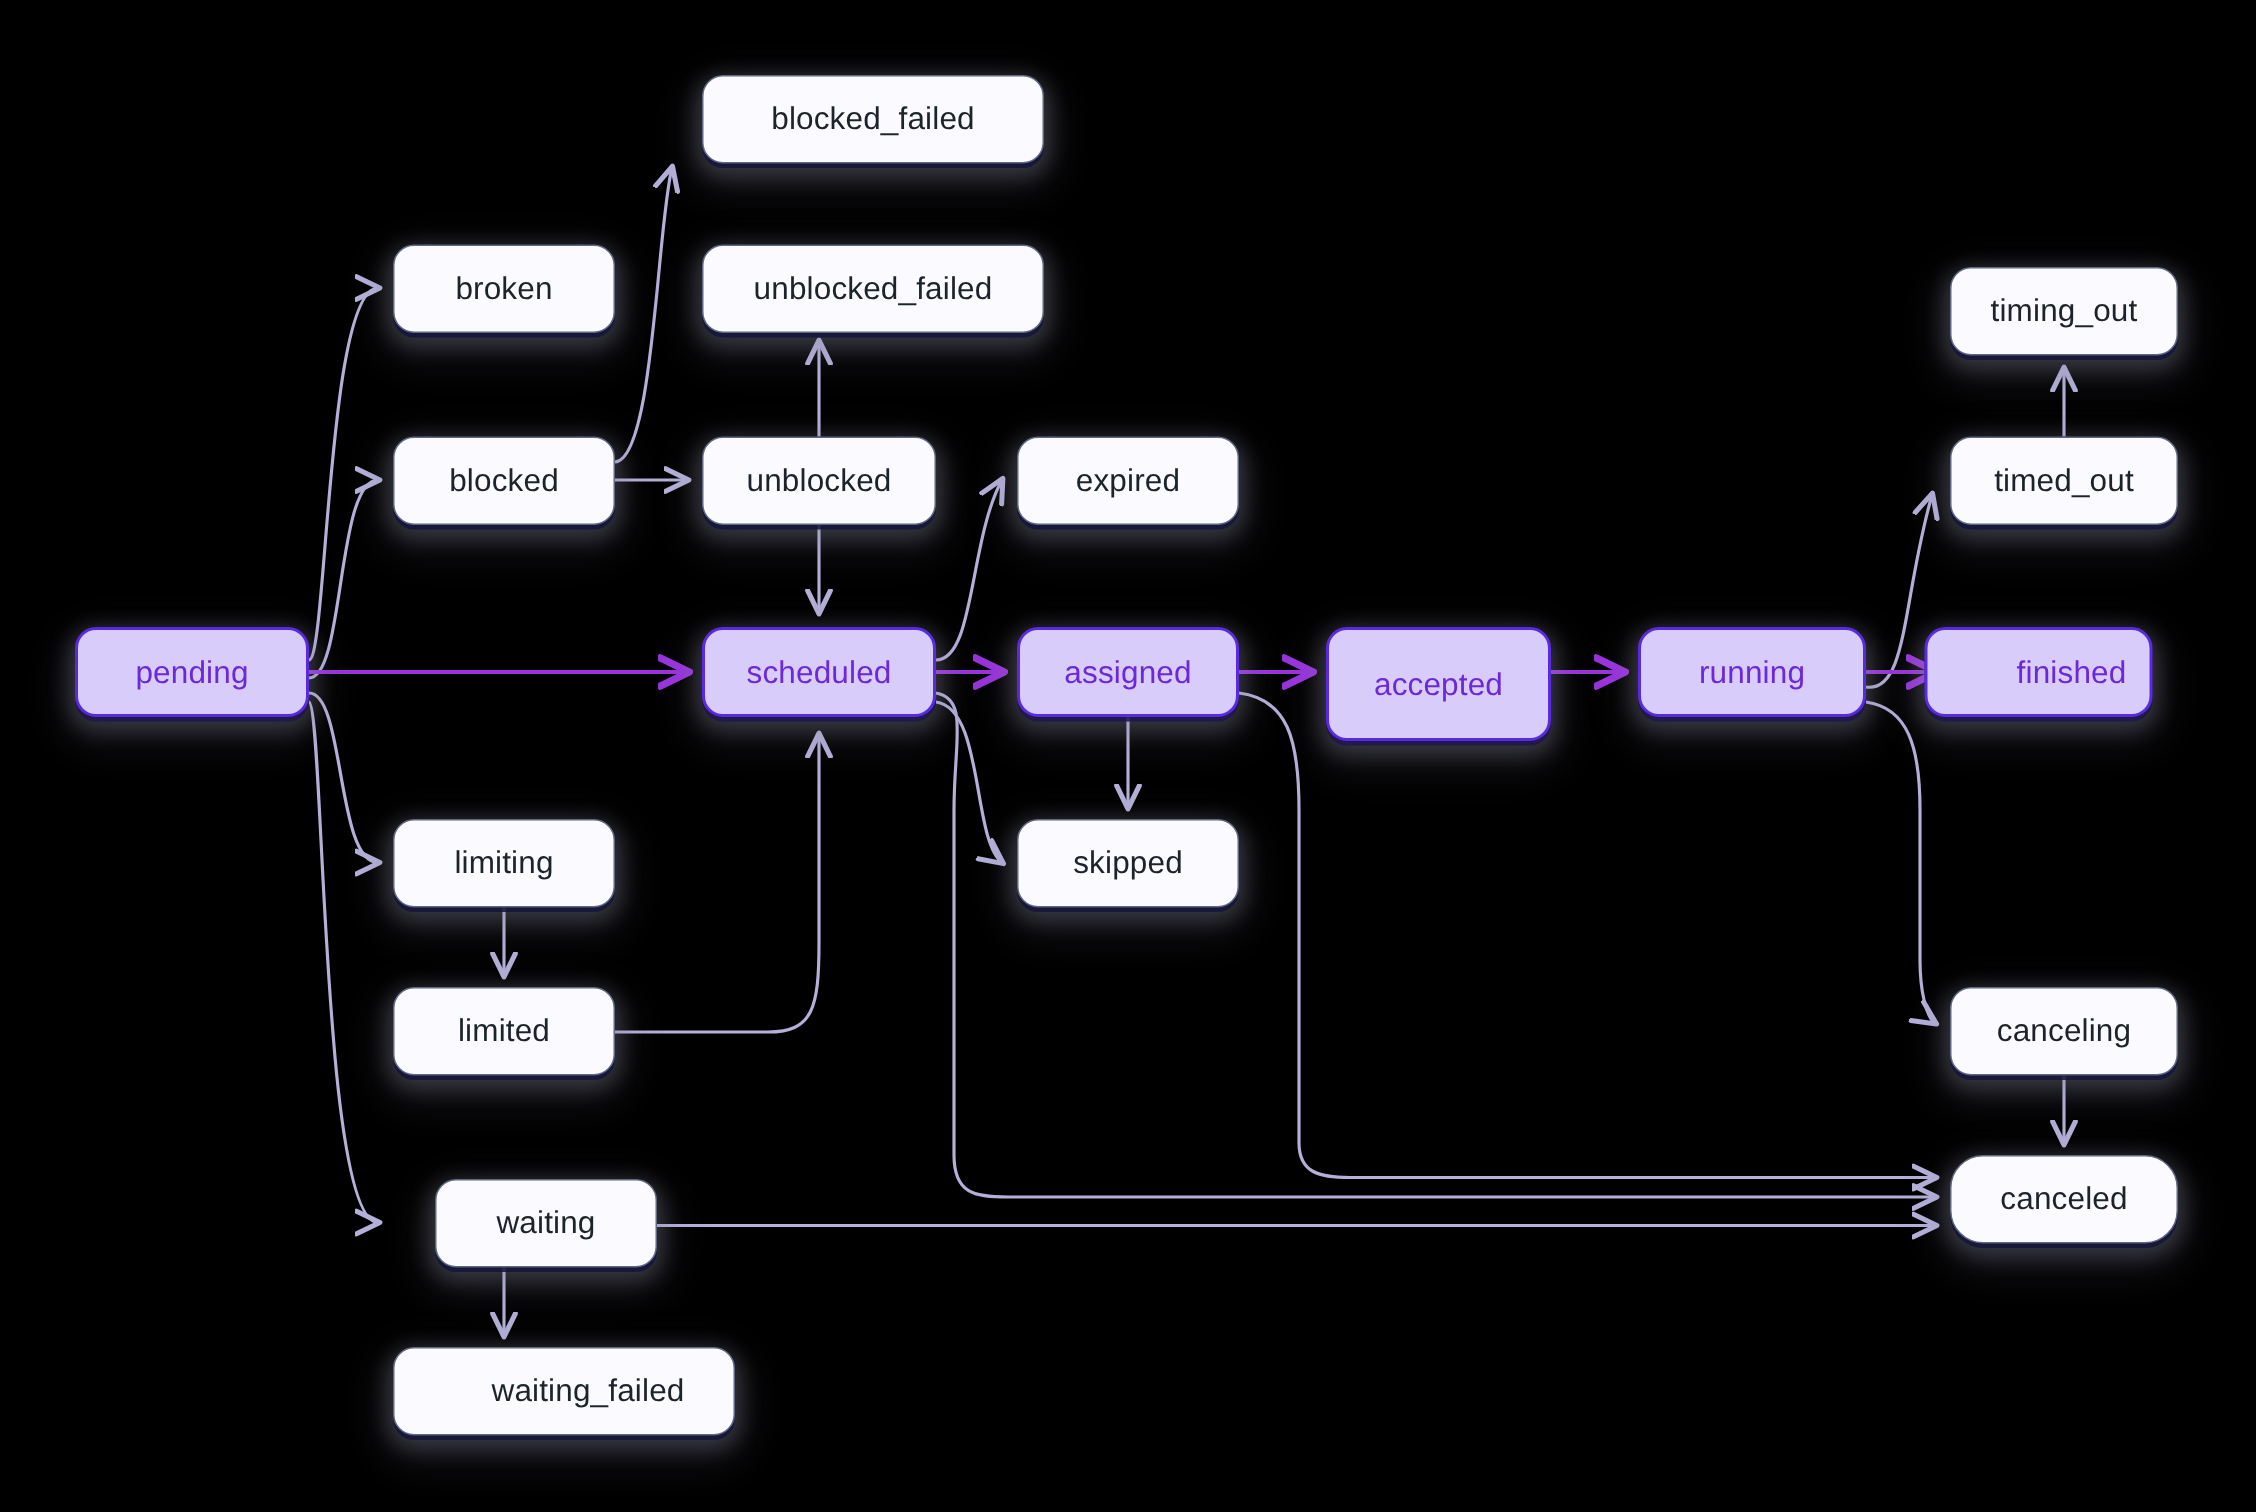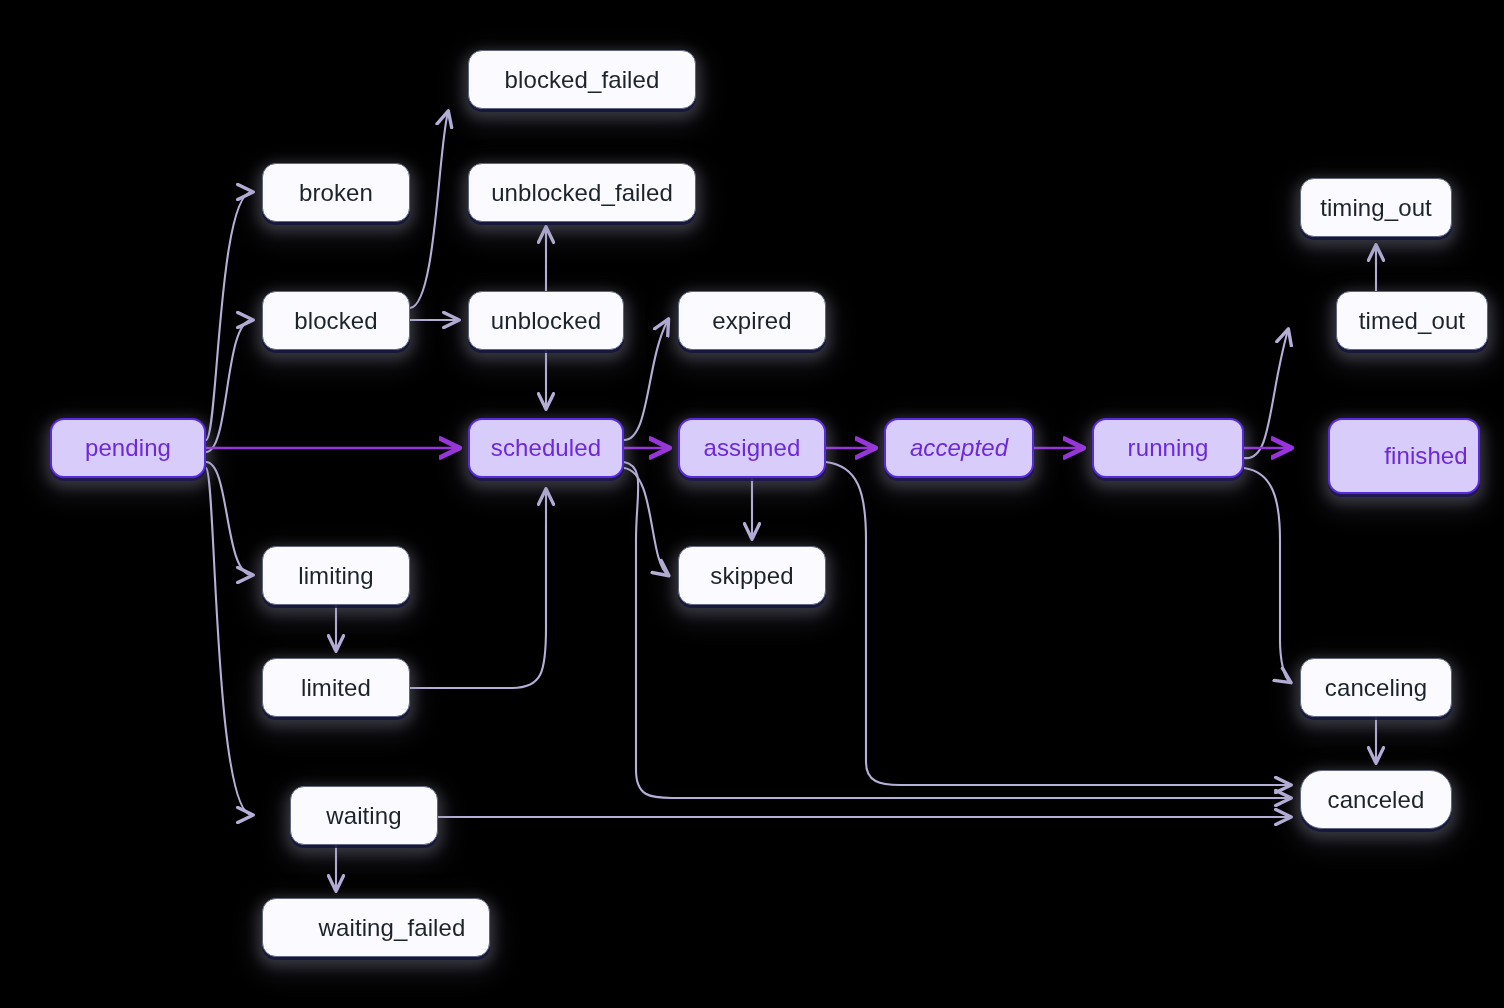--- a/index.html
+++ b/index.html
@@ -1,21 +1,21 @@
 <!DOCTYPE html>
 <html><head>
 <meta charset="utf-8">
 <style>
   html,body{margin:0;padding:0;background:#000;}
   #stage{position:relative;width:1504px;height:1008px;background:#000;overflow:hidden;
          font-family:"Liberation Sans","DejaVu Sans",sans-serif;}
   #edges{position:absolute;left:0;top:0;width:1504px;height:1008px;}
   .node{position:absolute;box-sizing:border-box;display:flex;align-items:center;
         justify-content:center;border-radius:14px;white-space:nowrap;}
-  .node .lbl{font-size:24px;line-height:1;letter-spacing:.1px;}
+  .node .lbl{font-size:21px;line-height:1;letter-spacing:.1px;}
   .node.plain{background:#fafaff;border:1.6px solid #5d6880;
        box-shadow:0 3px 0 0 rgba(20,20,60,.85), 0 5px 14px 4px rgba(150,150,170,.30),
                   0 10px 26px 10px rgba(120,120,150,.16);}
   .node.plain .lbl{color:#1d232b;}
   .node.hl{background:#d8ccfa;border:2.2px solid #5a2ae0;
        box-shadow:0 3px 0 0 rgba(30,20,80,.85), 0 5px 14px 4px rgba(150,150,170,.30),
                   0 10px 26px 10px rgba(120,120,150,.16);}
   .node.hl .lbl{color:#6d28d9;}
 </style>
 </head>
@@ -102,33 +102,33 @@
       </div>
       <div class="node plain" style="left: 678px; top: 291px; width: 148px; height: 59px;">
         <span class="lbl">expired</span>
       </div>
       <div class="node hl" style="left: 678px; top: 418px; width: 148px; height: 60px;">
         <span class="lbl">assigned</span>
       </div>
       <div class="node plain" style="left: 678px; top: 546px; width: 148px; height: 59px;">
         <span class="lbl">skipped</span>
       </div>
-      <div class="node hl" style="left: 884px; top: 418px; width: 150px; height: 60px; font-style: italic;">
+      <div class="node hl" style="left: 884px; top: 418px; width: 150px; height: 76px;">
         <span class="lbl">accepted</span>
       </div>
       <div class="node hl" style="left: 1092px; top: 418px; width: 152px; height: 60px;">
         <span class="lbl">running</span>
       </div>
       <div class="node plain" style="left: 1300px; top: 178px; width: 152px; height: 59px;">
         <span class="lbl">timing_out</span>
       </div>
-      <div class="node plain" style="left: 1336px; top: 291px; width: 152px; height: 59px; justify-content: center;">
+      <div class="node plain" style="left: 1300px; top: 291px; width: 152px; height: 59px; justify-content: center;">
         <span class="lbl">timed_out</span>
       </div>
-      <div class="node hl" style="left: 1328px; top: 418px; width: 152px; height: 76px; padding-left: 44px;">
+      <div class="node hl" style="left: 1283px; top: 418px; width: 152px; height: 60px; padding-left: 44px;">
         <span class="lbl">finished</span>
       </div>
       <div class="node plain" style="left: 1300px; top: 658px; width: 152px; height: 59px;">
         <span class="lbl">canceling</span>
       </div>
       <div class="node plain" style="left: 1300px; top: 770px; width: 152px; height: 59px; border-radius: 22px;">
         <span class="lbl">canceled</span>
       </div>
     </div>
 </div>

